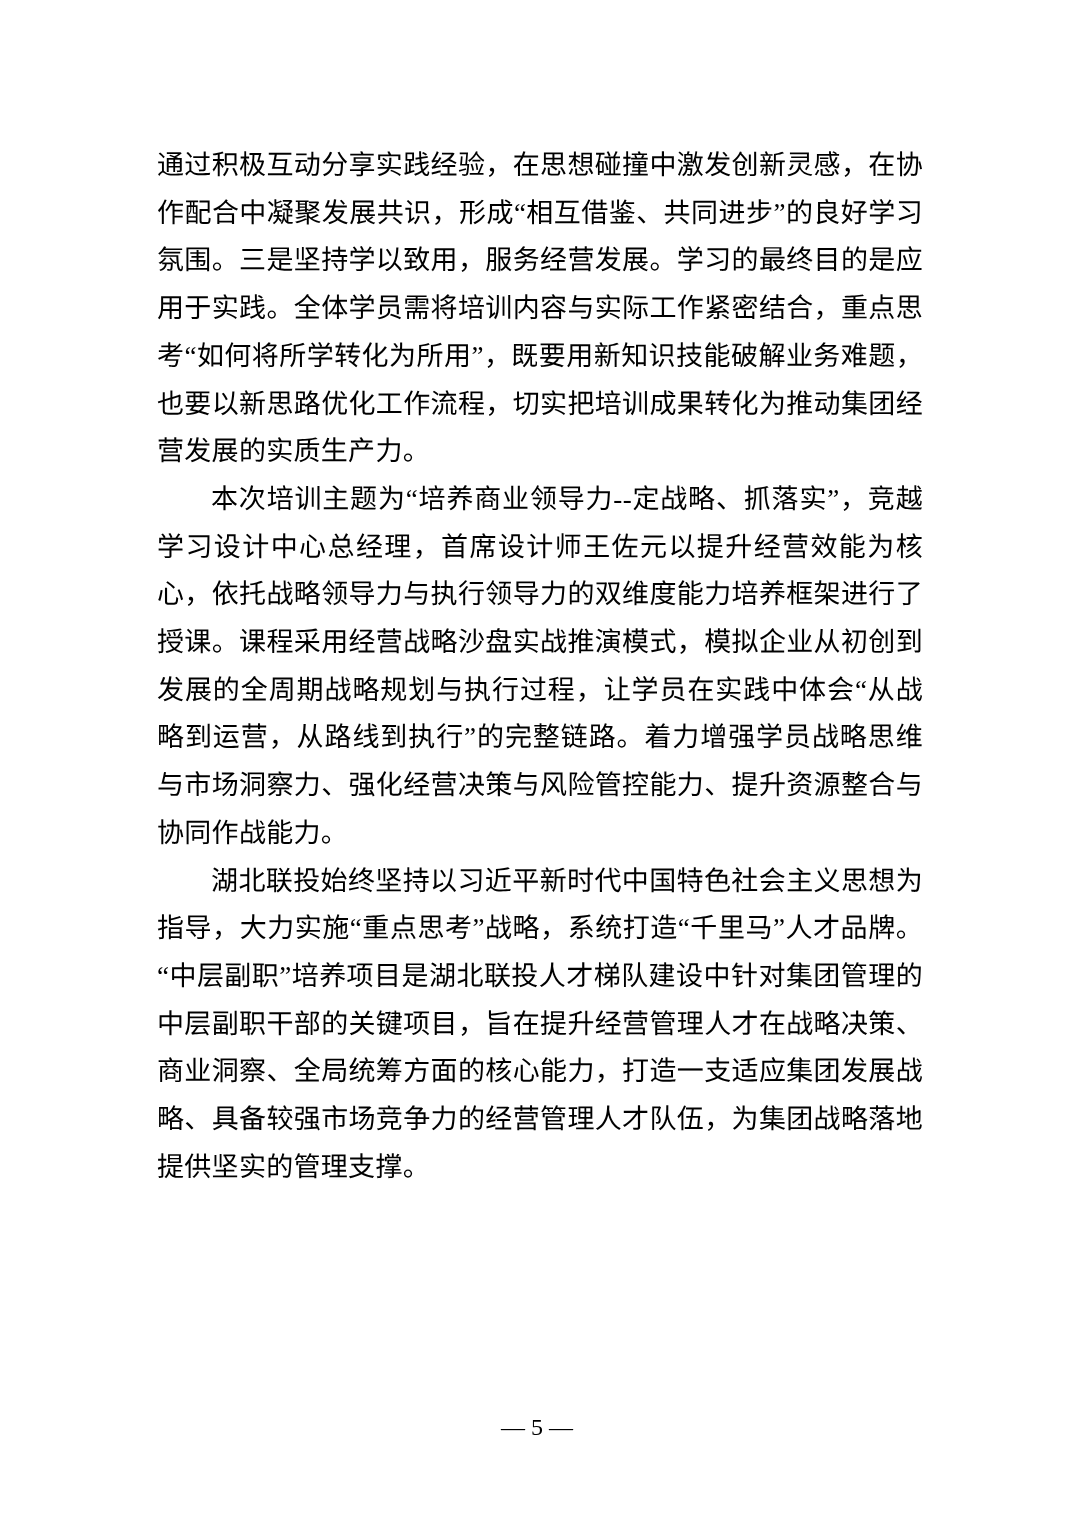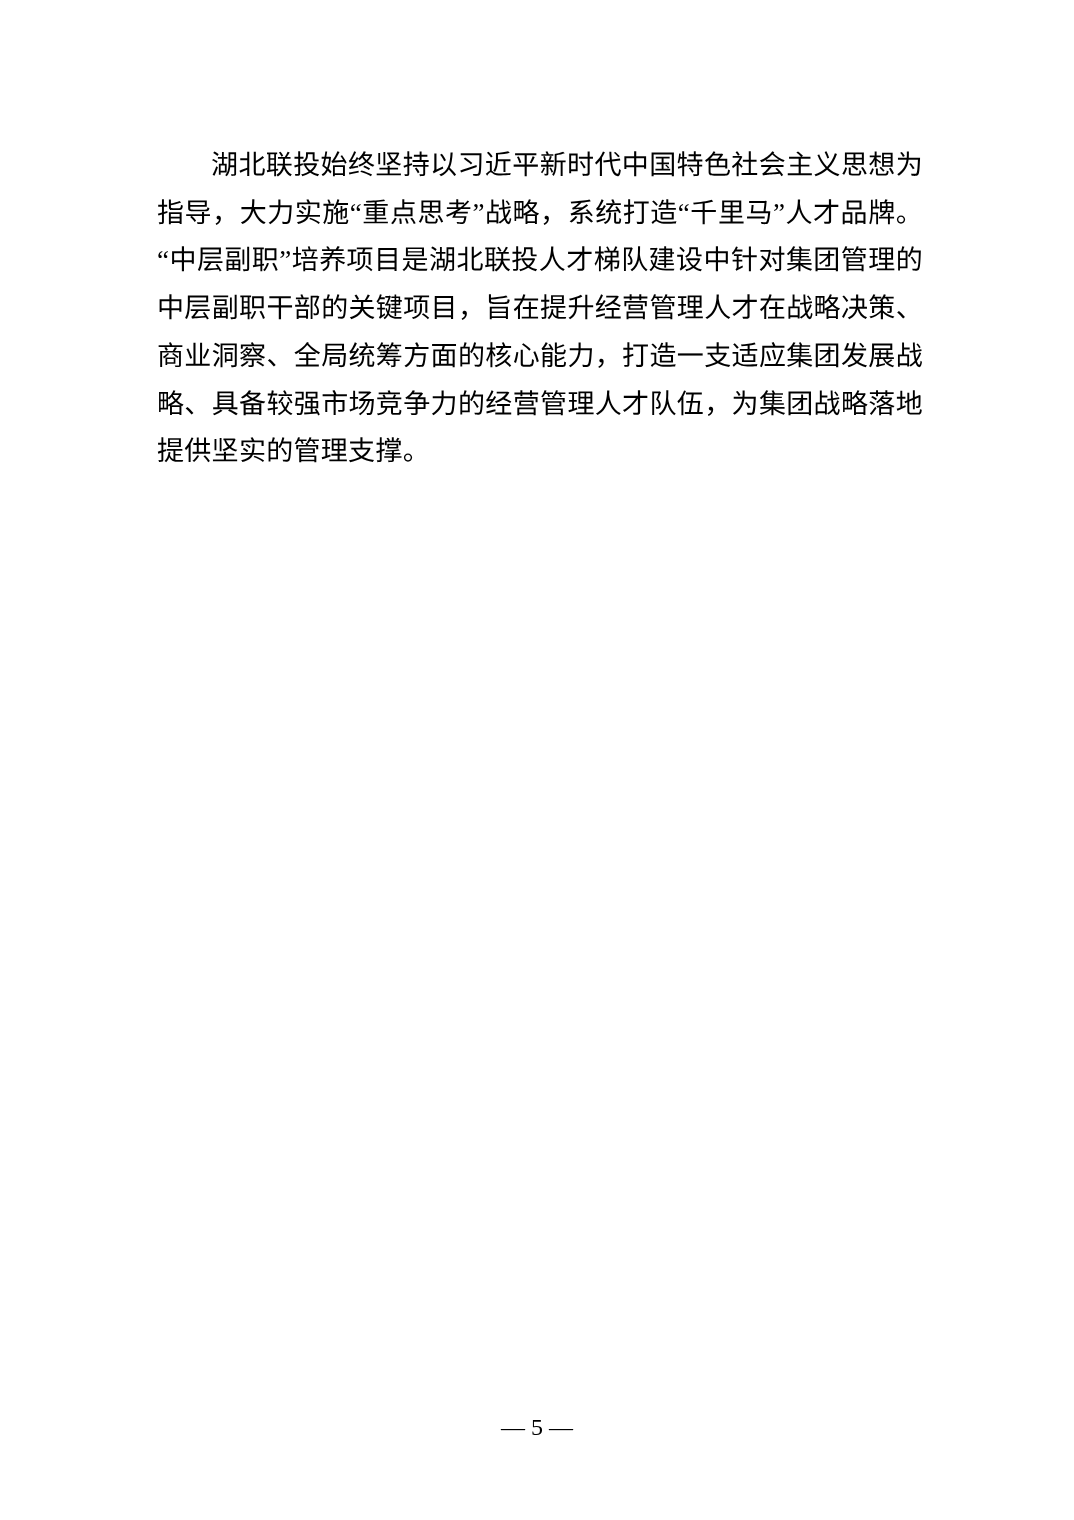--- a/index.html
+++ b/index.html
@@ -44,16 +44,18 @@
     font-size: 24px;
     line-height: 30px;
     color: #000000;
   }
 </style>
 </head>
 <body>
 
 <div class="page">
   <div class="content">
+    <p class="para">通过积极互动分享实践经验，在思想碰撞中激发创新灵感，在协作配合中凝聚发展共识，形成“相互借鉴、共同进步”的良好学习氛围。三是坚持学以致用，服务经营发展。学习的最终目的是应用于实践。全体学员需将培训内容与实际工作紧密结合，重点思考“如何将所学转化为所用”，既要用新知识技能破解业务难题，也要以新思路优化工作流程，切实把培训成果转化为推动集团经营发展的实质生产力。</p>
+    <p class="para indent">本次培训主题为“培养商业领导力--定战略、抓落实”，竞越学习设计中心总经理，首席设计师王佐元以提升经营效能为核心，依托战略领导力与执行领导力的双维度能力培养框架进行了授课。课程采用经营战略沙盘实战推演模式，模拟企业从初创到发展的全周期战略规划与执行过程，让学员在实践中体会“从战略到运营，从路线到执行”的完整链路。着力增强学员战略思维与市场洞察力、强化经营决策与风险管控能力、提升资源整合与协同作战能力。</p>
     <p class="para indent">湖北联投始终坚持以习近平新时代中国特色社会主义思想为指导，大力实施“重点思考”战略，系统打造“千里马”人才品牌。“中层副职”培养项目是湖北联投人才梯队建设中针对集团管理的中层副职干部的关键项目，旨在提升经营管理人才在战略决策、商业洞察、全局统筹方面的核心能力，打造一支适应集团发展战略、具备较强市场竞争力的经营管理人才队伍，为集团战略落地提供坚实的管理支撑。</p>
   </div>
   <div class="page-number">— 5 —</div>
 </div>
 
 </body></html>

